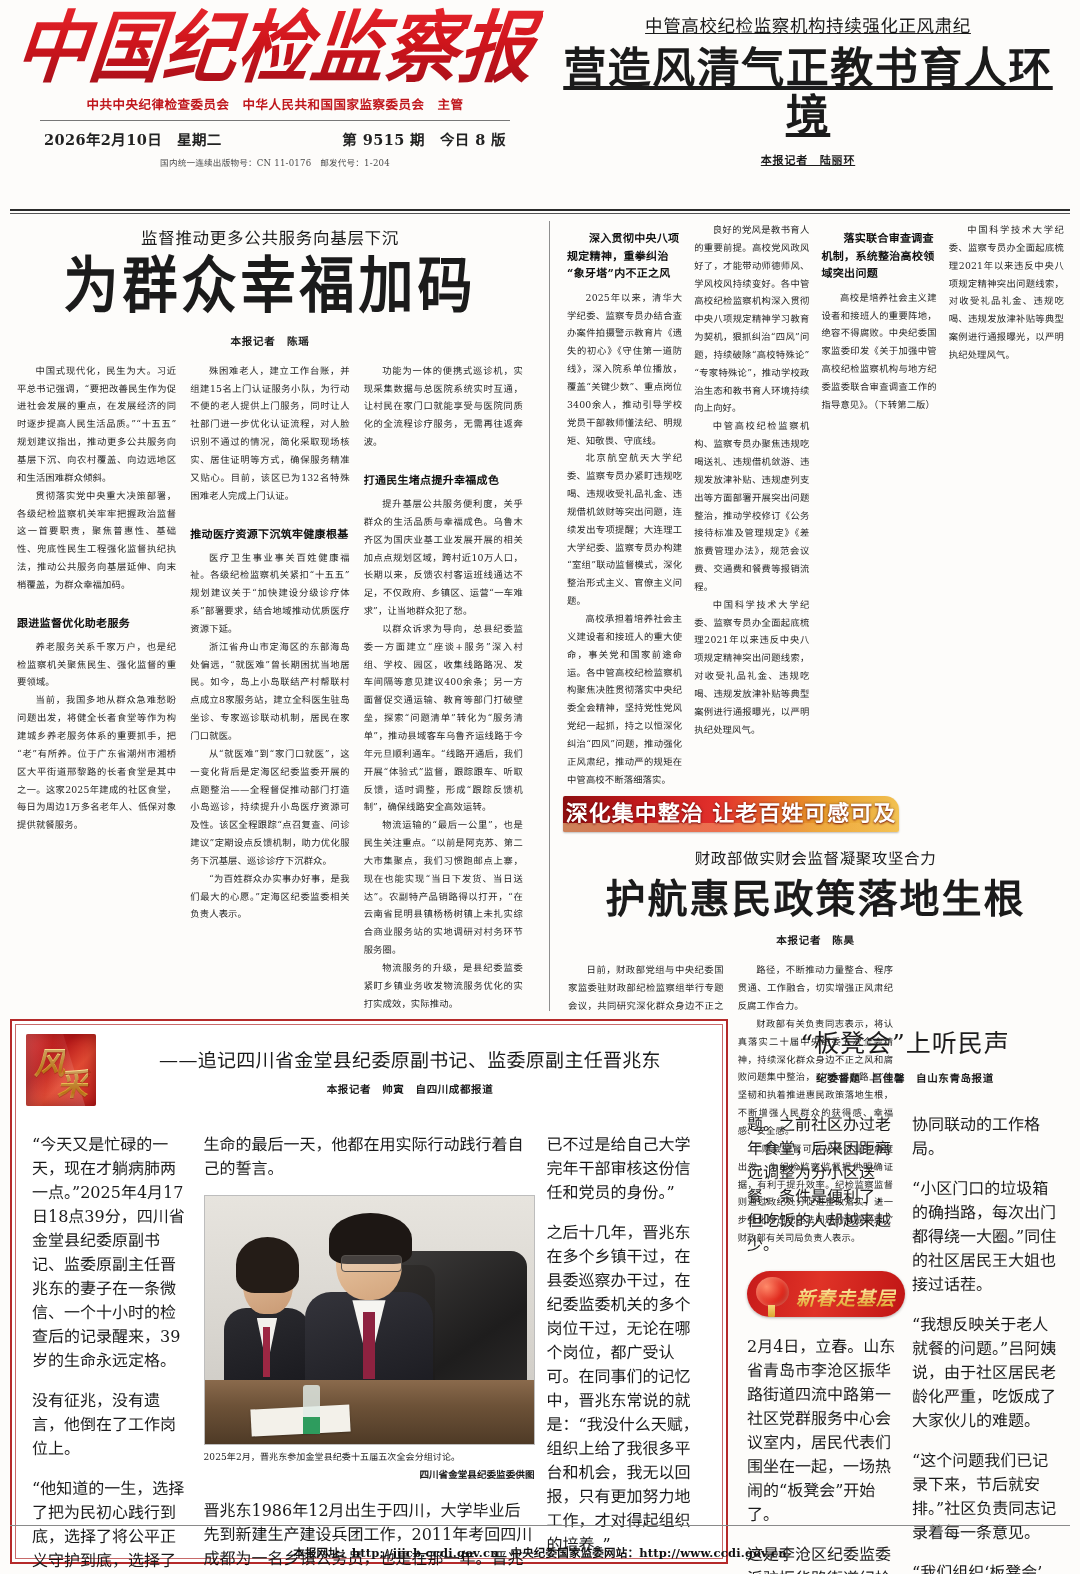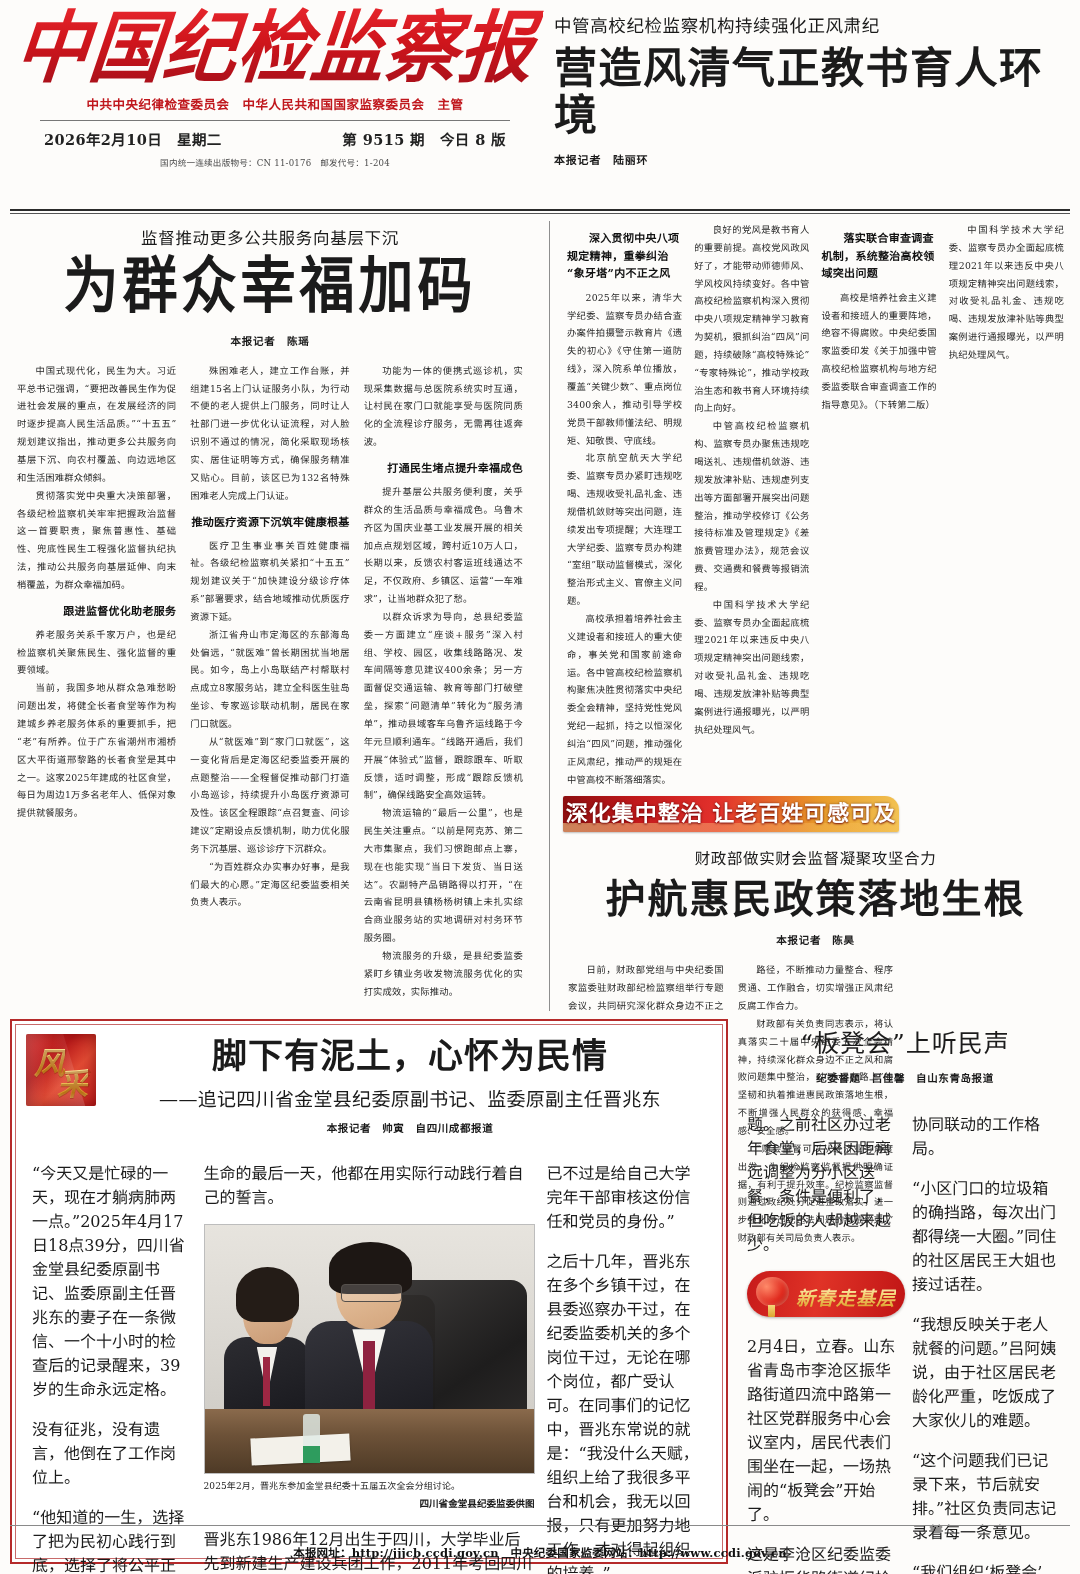--- a/index.html
+++ b/index.html
@@ -40,21 +40,21 @@
   }
   .mast-rule{border-top:1.4px solid #777;margin:7px 30px 0 30px;}
   .mast-meta{
     display:flex;justify-content:space-between;
     font-size:14.5px;font-weight:bold;color:#222;
     padding:7px 34px 0 34px;letter-spacing:.4px;
   }
   .mast-meta span{white-space:nowrap;}
   .mast-issn{text-align:center;font-size:8.6px;color:#4a4a4a;margin-top:7px;letter-spacing:.2px;}
 
-  .mast-right{flex:1;padding:12px 8px 0 14px;text-align:left;}
+  .mast-right{flex:1;padding:12px 8px 0 14px;text-align:center;text-decoration:underline;}
   .hr-shoulder{font-size:17.5px;letter-spacing:.6px;color:#1b1b1b;font-weight:500;}
   .hr-main{
     font-size:43px;font-weight:bold;letter-spacing:1.5px;margin-top:8px;line-height:1.1;
     font-family:"DejaVu Serif","Liberation Serif",serif;
   }
   .hr-byline{font-size:11px;font-weight:bold;margin-top:11px;letter-spacing:.8px;color:#1b1b1b;
     font-family:"DejaVu Sans","Liberation Sans",sans-serif;}
 
   
   .rule-thick{border-top:2.4px solid #2b2b2b;margin:4px 0 0 0;}
@@ -87,22 +87,22 @@
     margin:0 0 0 0;
     font-size:9.3px;line-height:1.92;
     text-align:justify;text-justify:inter-ideograph;
     text-indent:2em;
     color:#262626;
     letter-spacing:.15px;
     word-break:break-all;
   }
   .tcol p + p{margin-top:0;}
   .subhead{
-    font-size:11px;font-weight:bold;text-align:right;
-    margin:9px 0 6px 0;line-height:1.55;letter-spacing:.3px;
+    font-size:11px;font-weight:bold;text-align:left;
+    margin:21px 0 6px 0;line-height:1.55;letter-spacing:.3px;
     font-family:"DejaVu Sans","Liberation Sans",sans-serif;
     color:#111;
   }
   .subhead-serif{
     font-size:11px;font-weight:bold;
     margin:9px 0 6px 0;line-height:1.6;letter-spacing:.3px;
     text-indent:2em;color:#111;
   }
 
   
@@ -365,21 +365,20 @@
 
     <div class="feature">
       <div class="feature-inner">
 
         <div class="feat-head">
           <div class="fengcai">
             <span class="f1">风</span>
             <span class="f2">采</span>
           </div>
           <div class="feat-titles">
-            <div class="feat-main">脚下有泥土，心怀为民情</div>
             <div class="feat-sub">——追记四川省金堂县纪委原副书记、监委原副主任晋兆东</div>
             <div class="feat-byline">本报记者　帅寅　自四川成都报道</div>
           </div>
         </div>
 
         <div class="feat-body">
           <div class="fcol">
             <p>“今天又是忙碌的一天，现在才躺病肺两一点。”2025年4月17日18点39分，四川省金堂县纪委原副书记、监委原副主任晋兆东的妻子在一条微信、一个十小时的检查后的记录醒来，39岁的生命永远定格。</p>
             <p>没有征兆，没有遗言，他倒在了工作岗位上。</p>
             <p>“他知道的一生，选择了把为民初心践行到底，选择了将公平正义守护到底，选择了与“蜗虫”较量“斗争到底。他离开了，却永远留在了群众心里。</p>

